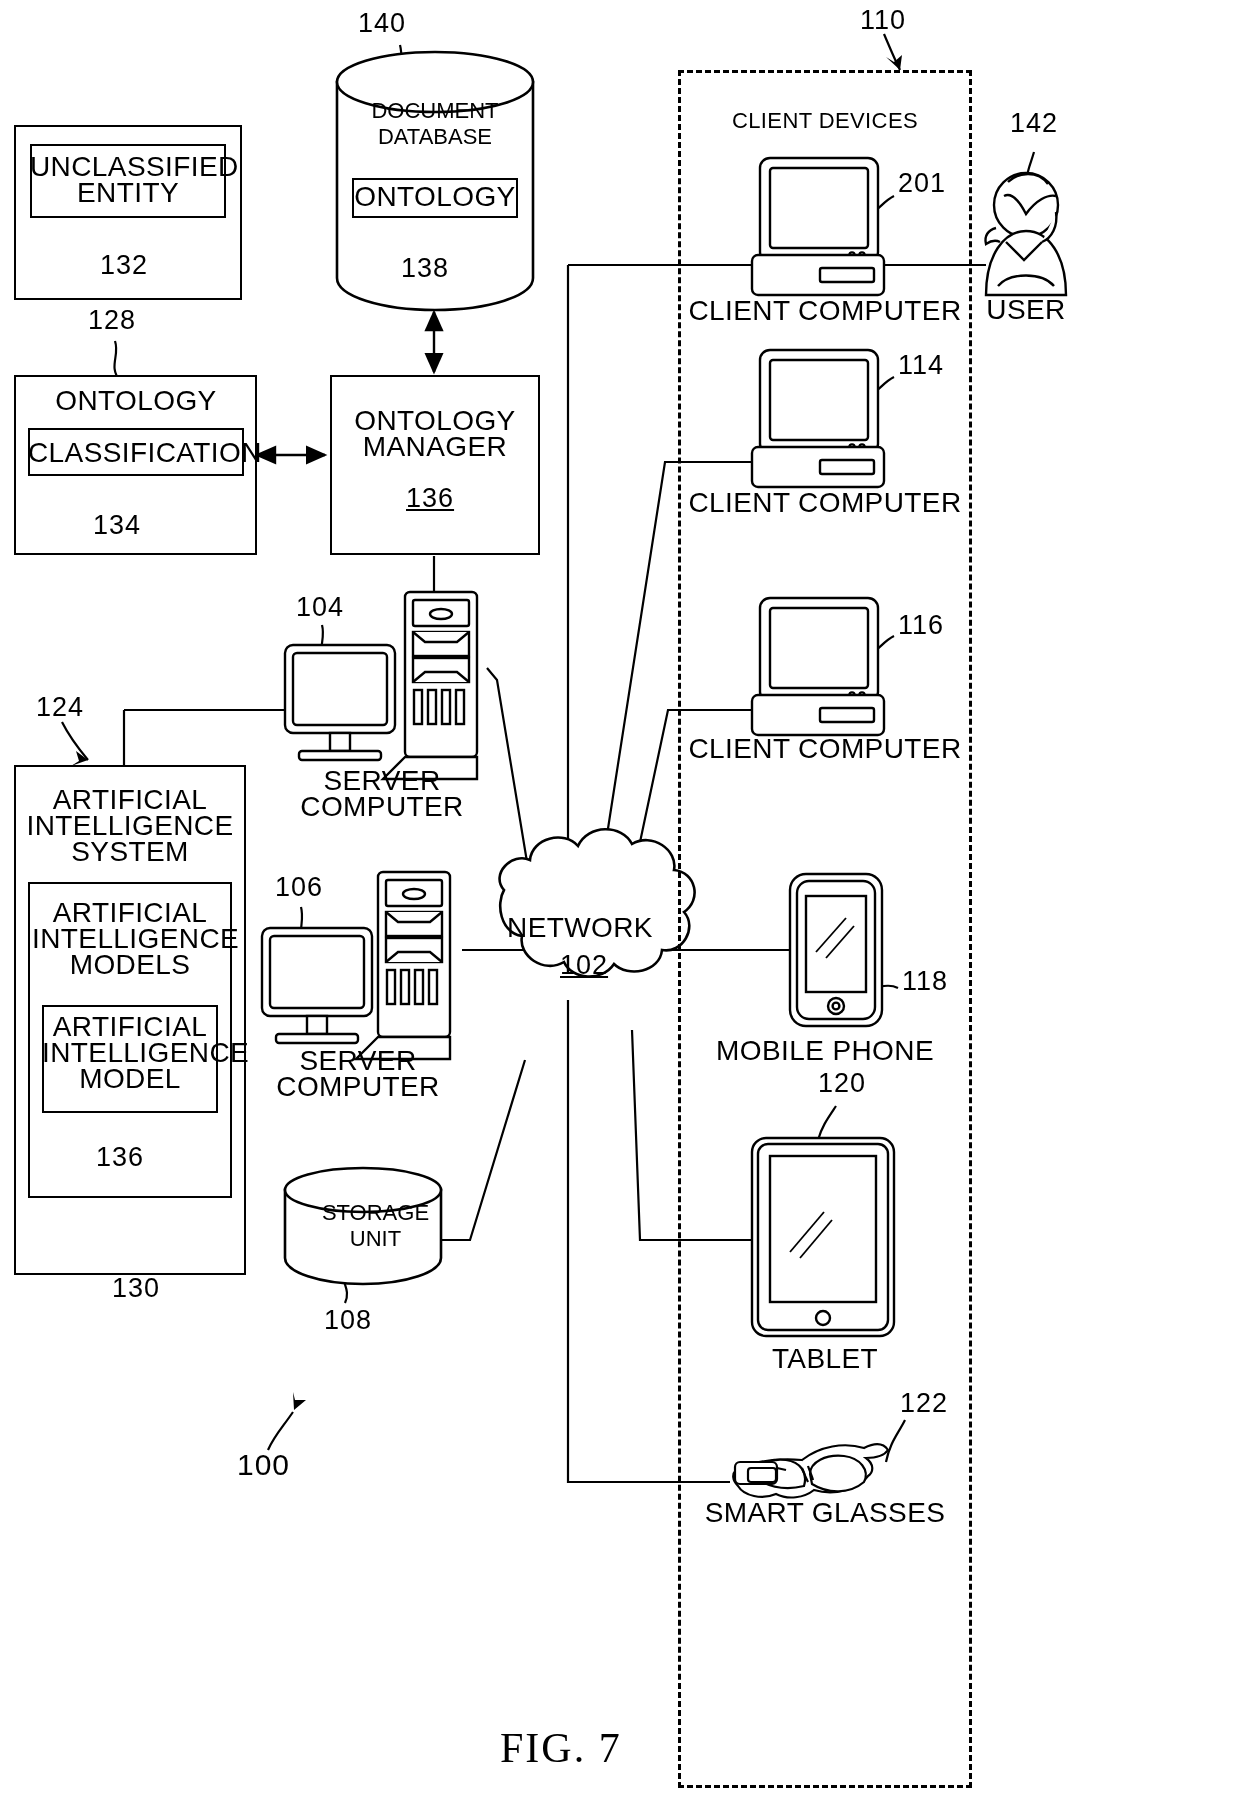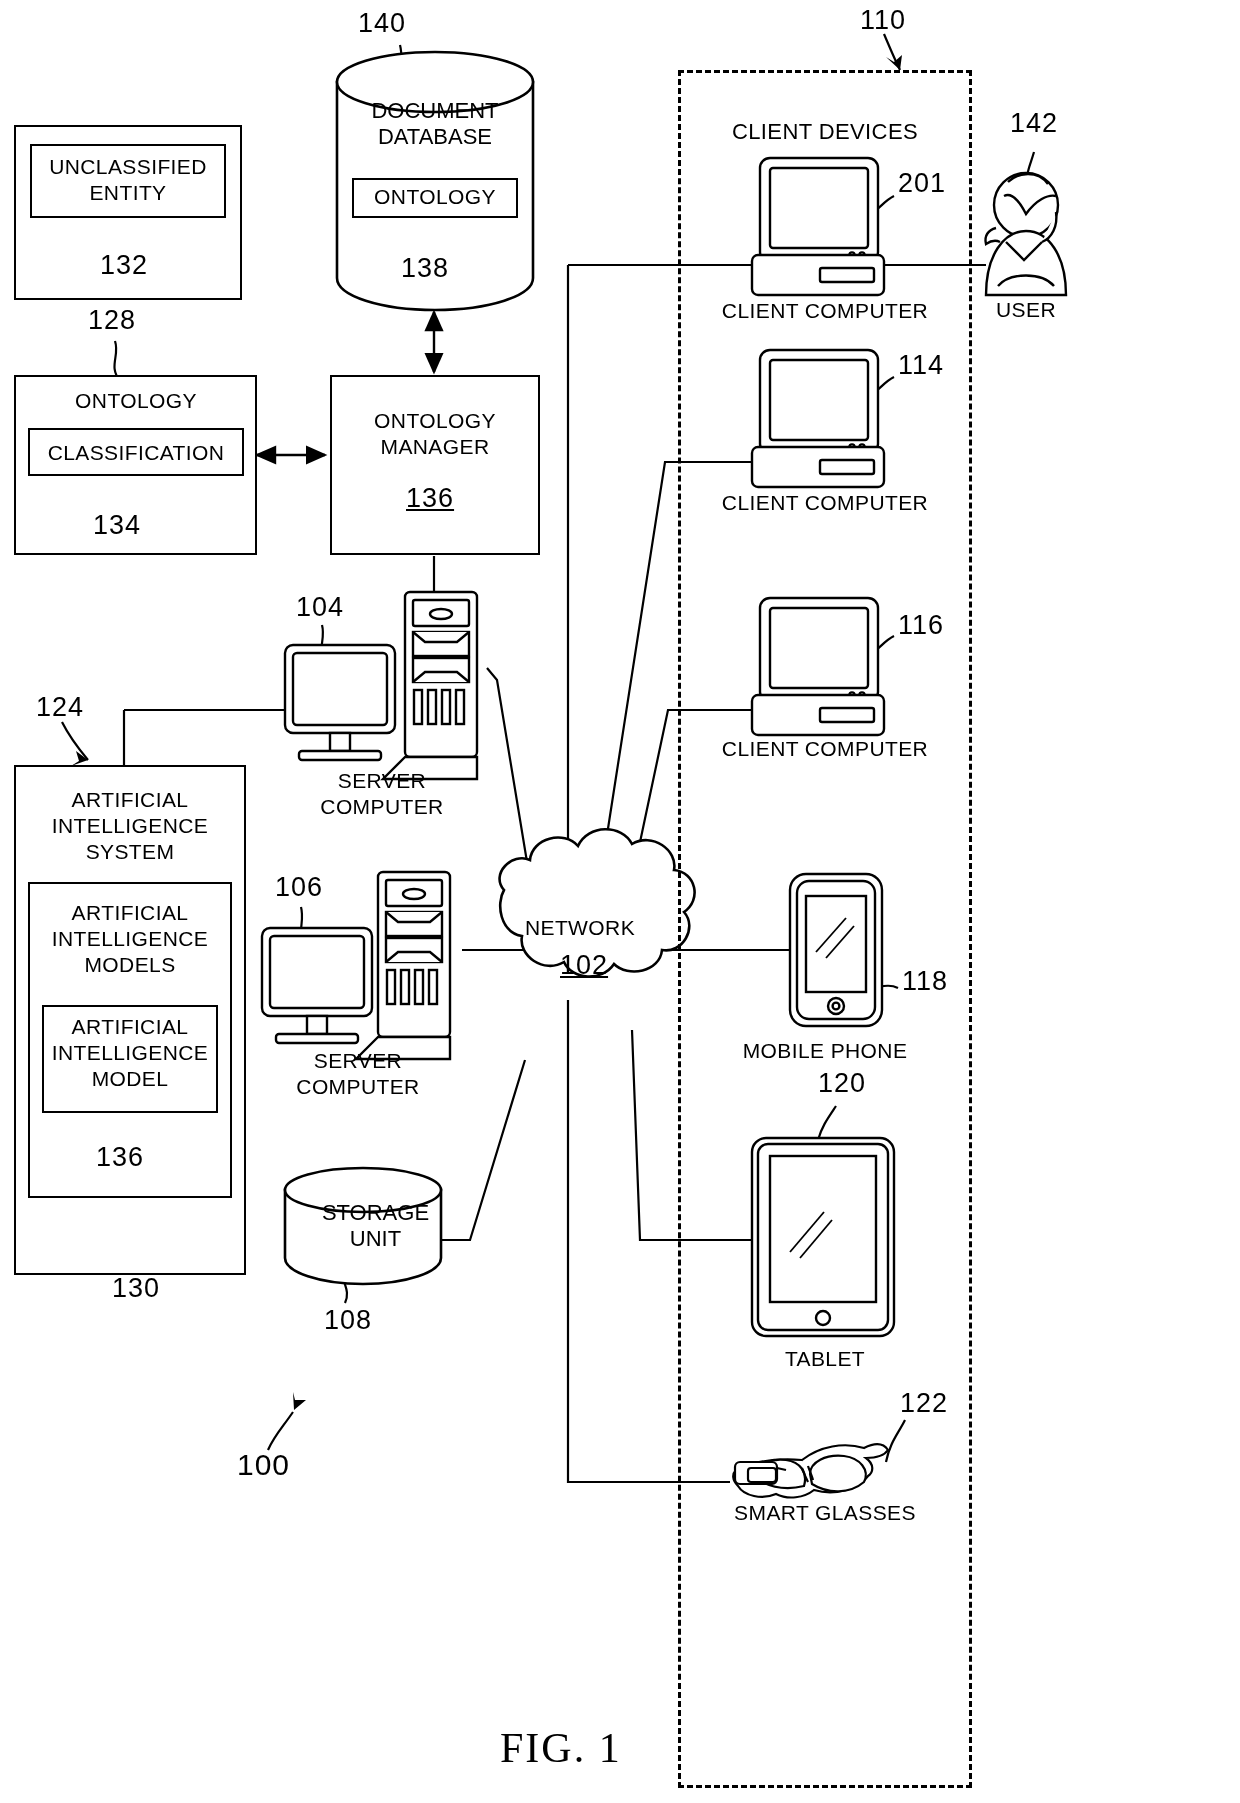--- a/index.html
+++ b/index.html
@@ -11,21 +11,21 @@
     position:relative;
     width:1240px;
     height:1803px;
     overflow:hidden;
     background:#fff;
   }
   
   .lbl{
     position:absolute;
     font-family:"Liberation Sans", sans-serif;
-    font-size:21px;
+    font-size:28px;
     letter-spacing:0.4px;
     text-align:center;
     line-height:26px;
     white-space:pre-line;
     color:#000;
   }
   .num{
     position:absolute;
     font-family:"Liberation Sans", sans-serif;
     font-size:27px;
@@ -370,21 +370,21 @@
   <div class="num" style="left:275px; top:872px;">106</div>
 
   <div class="cyl-label" style="left:285px; top:1200px; width:181px;">STORAGE
 UNIT</div>
   <div class="num" style="left:324px; top:1305px;">108</div>
 
   <div class="lbl" style="left:498px; top:915px; width:164px;">NETWORK</div>
   <div class="num u" style="left:560px; top:950px;">102</div>
 
   <div class="dashbox" style="left:678px; top:70px; width:294px; height:1718px;"></div>
-  <div class="lbl" style="left:678px; top:108px; width:294px; font-size:22px;margin-top:11px;">CLIENT DEVICES</div>
+  <div class="lbl" style="left:678px; top:108px; width:294px; font-size:22px;">CLIENT DEVICES</div>
   <div class="num" style="left:860px; top:5px;">110</div>
 
   <div class="lbl" style="left:680px; top:298px; width:290px;">CLIENT COMPUTER</div>
   <div class="num" style="left:898px; top:168px;">201</div>
 
   <div class="lbl" style="left:680px; top:490px; width:290px;">CLIENT COMPUTER</div>
   <div class="num" style="left:898px; top:350px;">114</div>
 
   <div class="lbl" style="left:680px; top:736px; width:290px;">CLIENT COMPUTER</div>
   <div class="num" style="left:898px; top:610px;">116</div>
@@ -396,15 +396,15 @@
   <div class="num" style="left:818px; top:1068px;">120</div>
 
   <div class="lbl" style="left:690px; top:1500px; width:270px;">SMART GLASSES</div>
   <div class="num" style="left:900px; top:1388px;">122</div>
 
   <div class="lbl" style="left:976px; top:297px; width:100px;">USER</div>
   <div class="num" style="left:1010px; top:108px;">142</div>
 
   <div class="num" style="left:237px; top:1448px; font-size:30px;">100</div>
 
-  <div class="figcap" style="left:500px; top:1724px;">FIG. 1</div>
+  <div class="figcap" style="left:500px; top:1724px;">FIG. 7</div>
 
 </div>
 
 </body></html>

